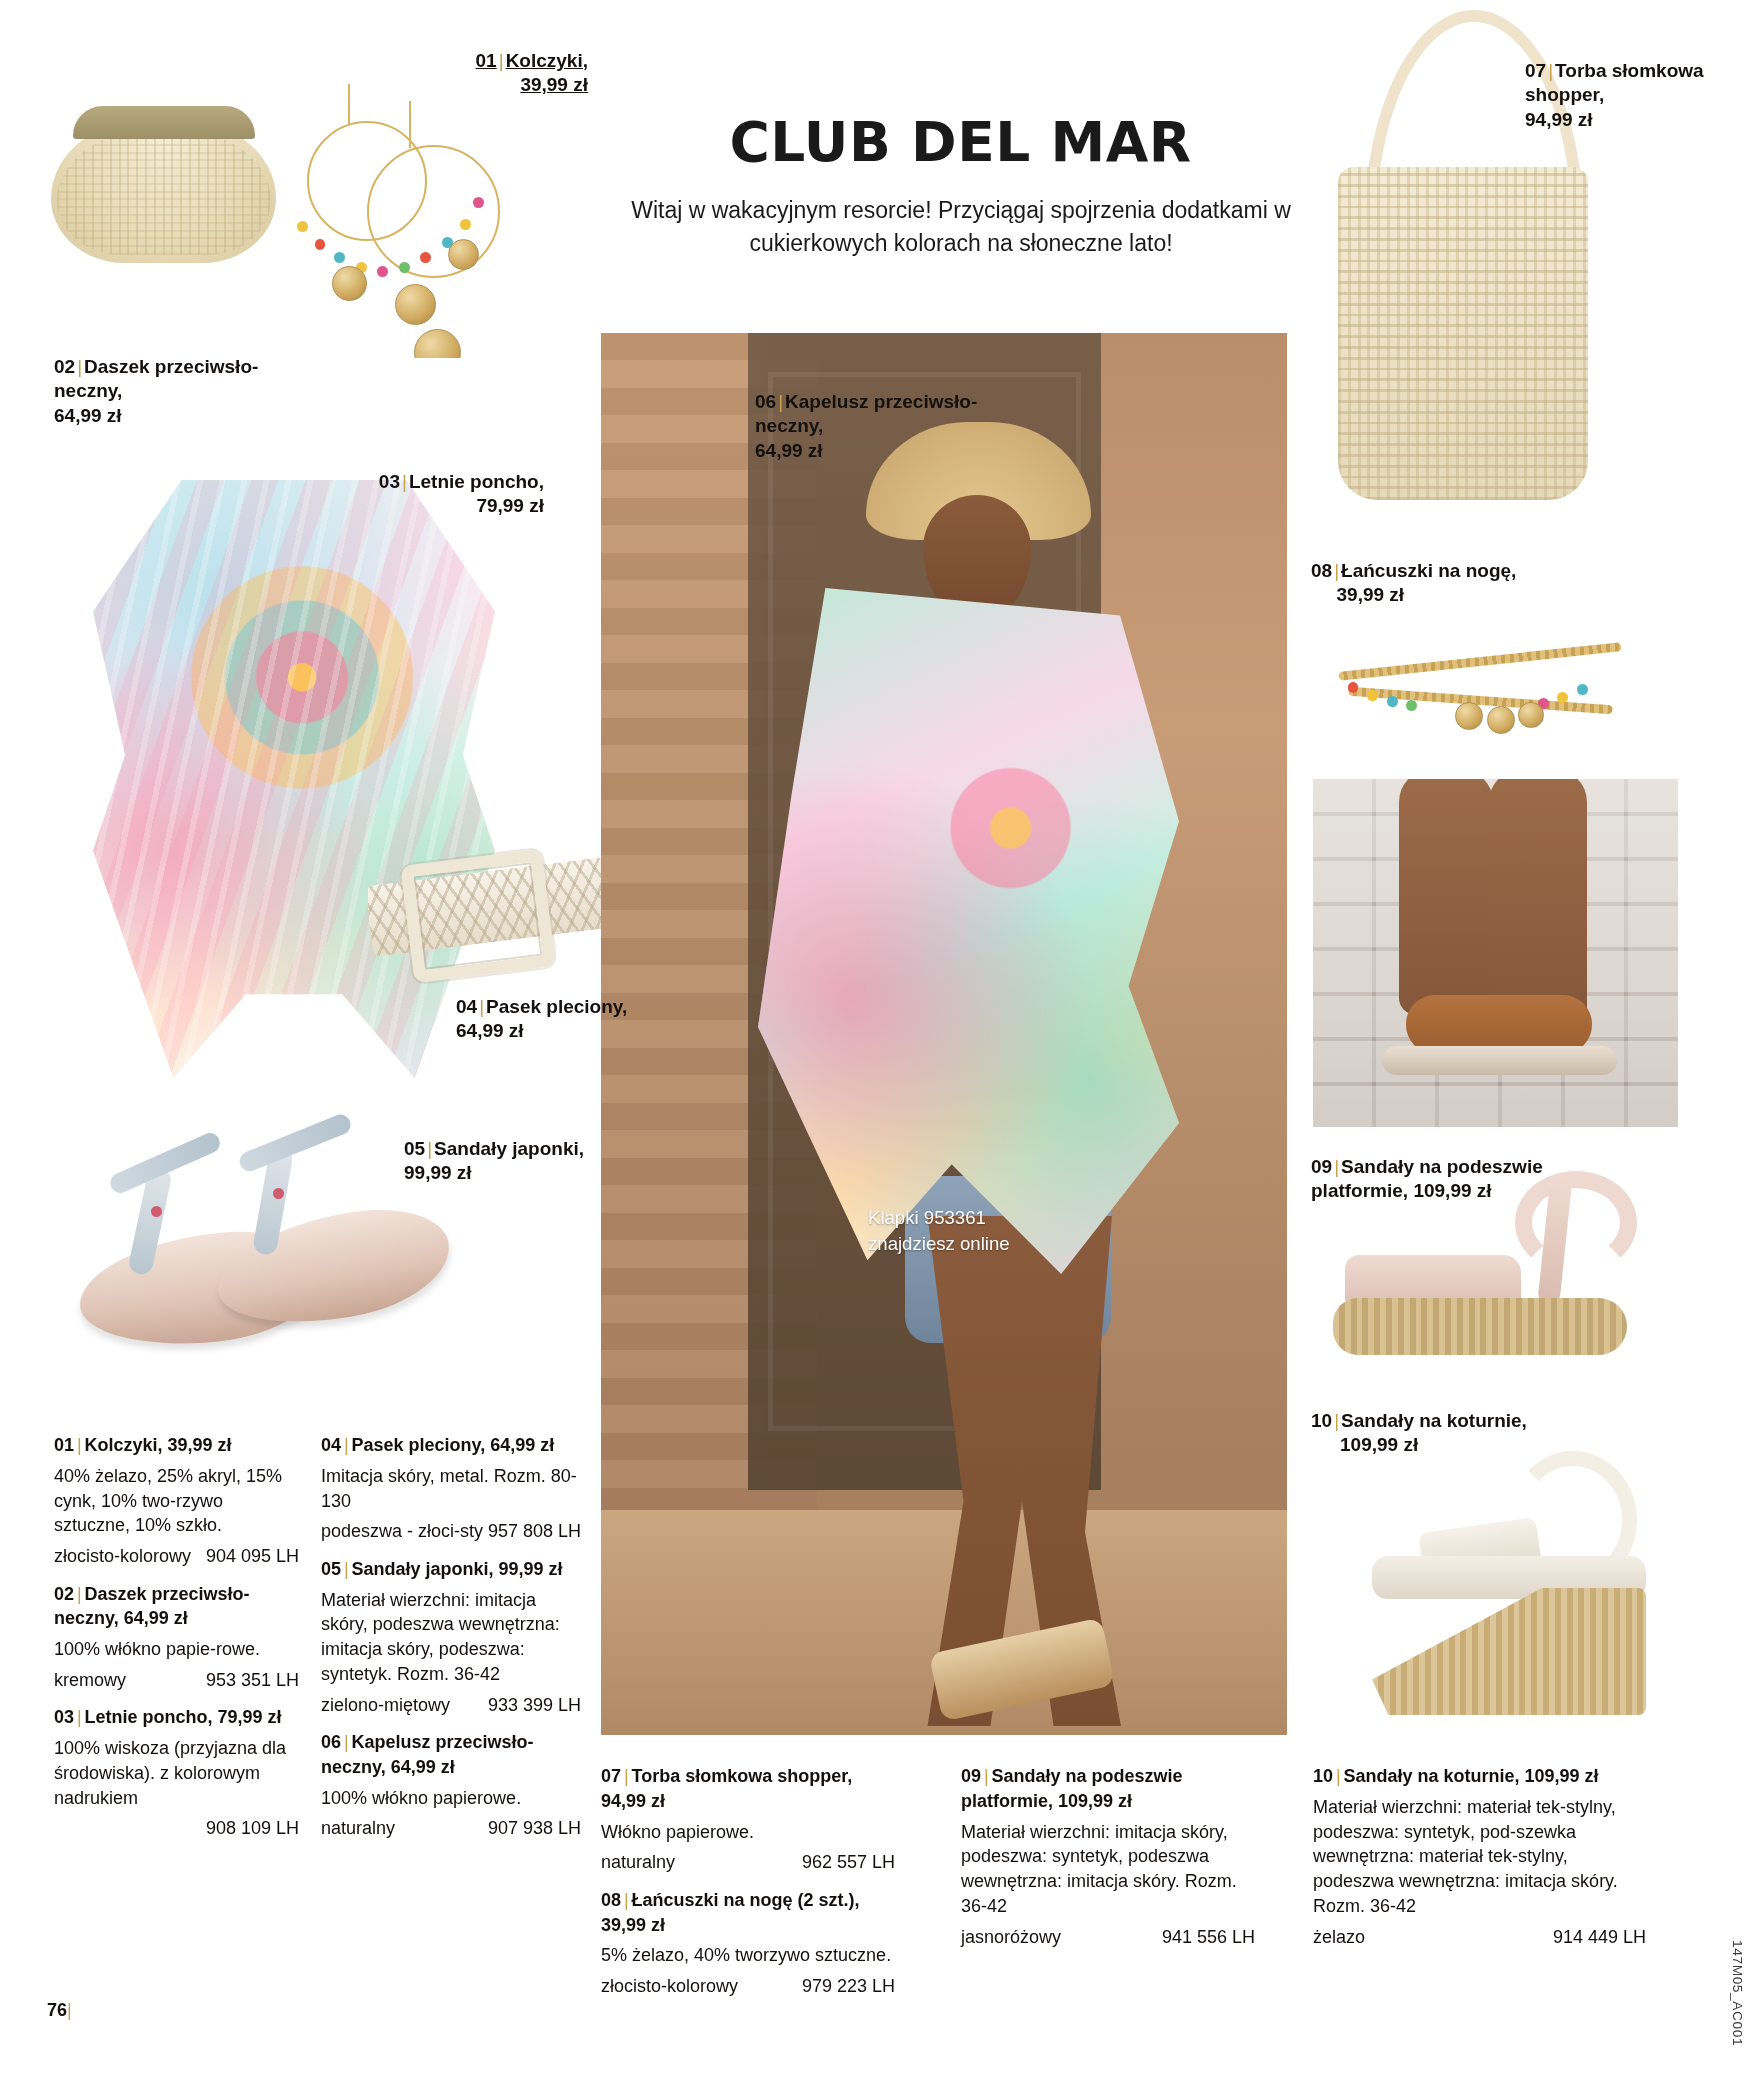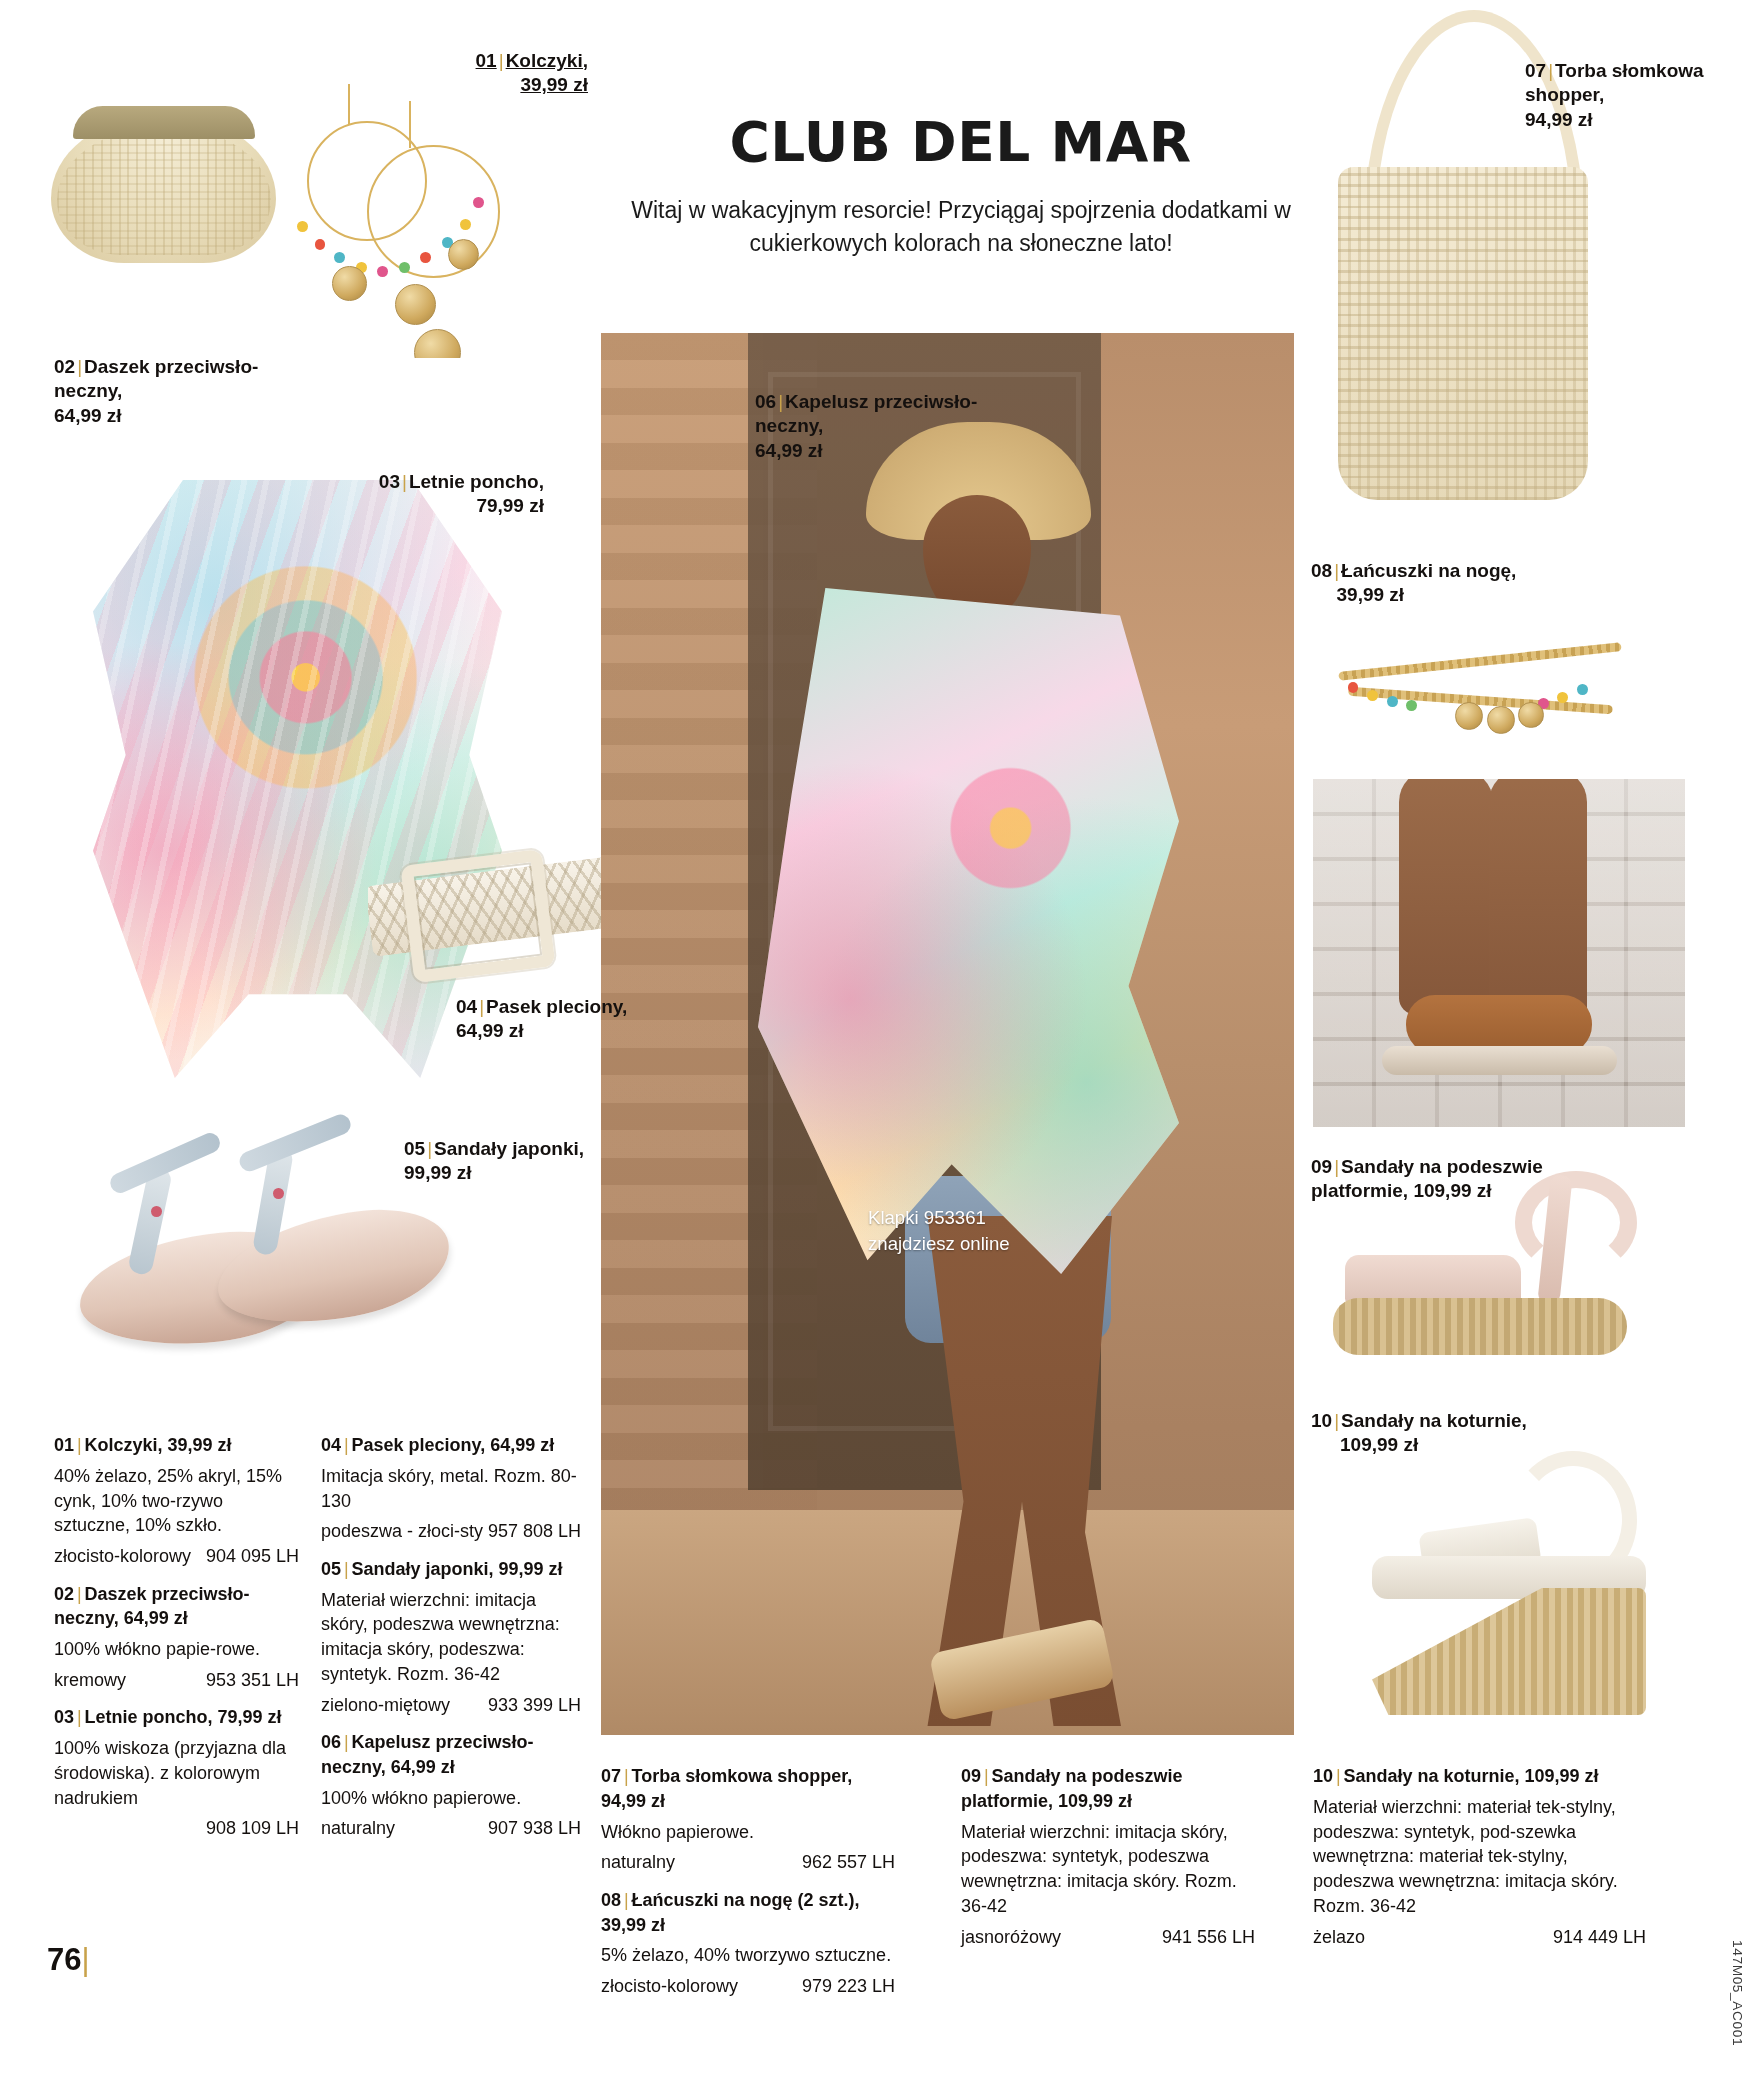--- a/index.html
+++ b/index.html
@@ -44,21 +44,21 @@
   }
   #subtitle {
     left: 608px; top: 194px; width: 706px;
     text-align: center;
     font-size: 23px;
     line-height: 1.45;
     color: #1a1a1a;
   }
 
   
-  .img { position: absolute; overflow: hidden; padding-left: 7px; }
+  .img { position: absolute; overflow: hidden; }
 
   
   #img-visor {
     left: 51px; top: 59px; width: 225px; height: 216px;
   }
   #img-visor .brim {
     position: absolute; left: 0; top: 57px; width: 225px; height: 147px;
     background: radial-gradient(ellipse at 50% 15%, #f4ecd4 0%, #e8dcb9 55%, #d9c89d 100%);
     border-radius: 113px 113px 78px 78px / 88px 88px 69px 69px;
   }
@@ -318,22 +318,22 @@
   
   .col { position: absolute; font-size: 18px; line-height: 1.38; color:#14100e; }
   .col .head { font-weight: bold; }
   .col .bar { color:#c8a24a; font-weight: normal; padding: 0 2.9px; }
   .col p { margin: 0 0 5.9px 0; }
   .col .block { margin-bottom: 12.7px; }
   .row-code { display: flex; justify-content: space-between; }
   .row-code .code { white-space: nowrap; }
 
   #pagenum {
-    left: 47px; top: 1942px;
-    font-size: 31px; font-weight: bold; color:#14100e;
+    left: 47px; top: 2000px;
+    font-size: 18px; font-weight: bold; color:#14100e;
   }
   #pagenum .bar { color:#c8a24a; font-weight: normal; }
   #sidecode {
     right: 15.7px; bottom: 39px;
     font-size: 13.7px; color:#3a3a3a;
     writing-mode: vertical-rl;
     letter-spacing: 0.6px;
   }
 </style>
 </head>

